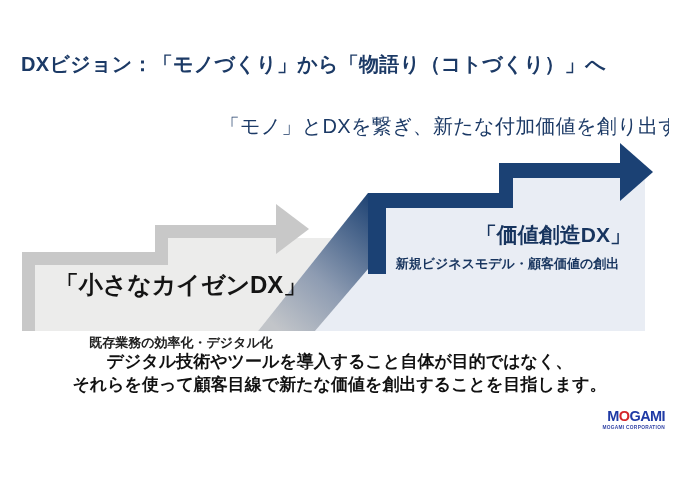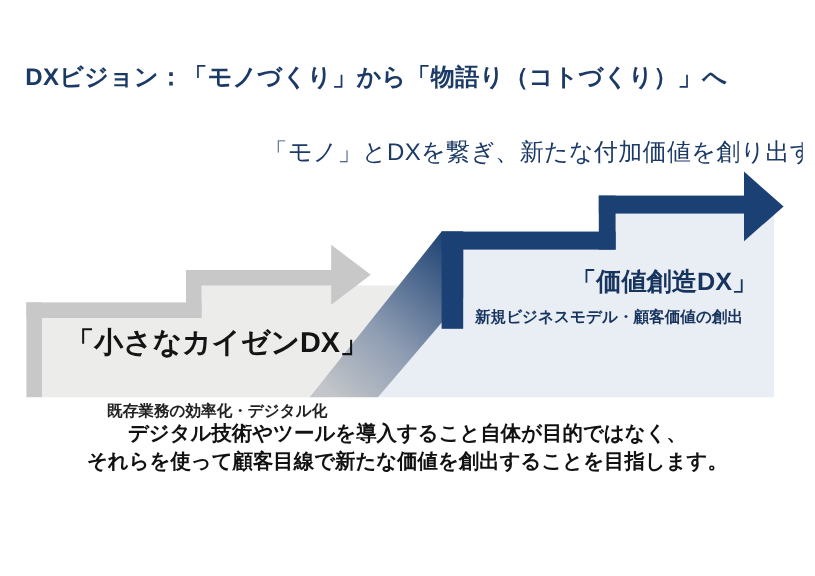--- a/index.html
+++ b/index.html
@@ -97,14 +97,18 @@
   <div class="abs step-desc-gray">既存業務の効率化・デジタル化</div>
 
   <div class="abs step-label-blue">「価値創造DX」</div>
   <div class="abs step-desc-blue">新規ビジネスモデル・顧客価値の創出</div>
 
   <div class="abs footer-text">
     <div>デジタル技術やツールを導入すること自体が目的ではなく、</div>
     <div>それらを使って顧客目線で新たな価値を創出することを目指します。</div>
   </div>
 
+  <div class="abs logo">
+    <div class="logo-name"><span>M</span><span class="accent">O</span><span>GAMI</span></div>
+    <div class="logo-sub">MOGAMI CORPORATION</div>
+  </div>
 
 </div>
 
 </body></html>

